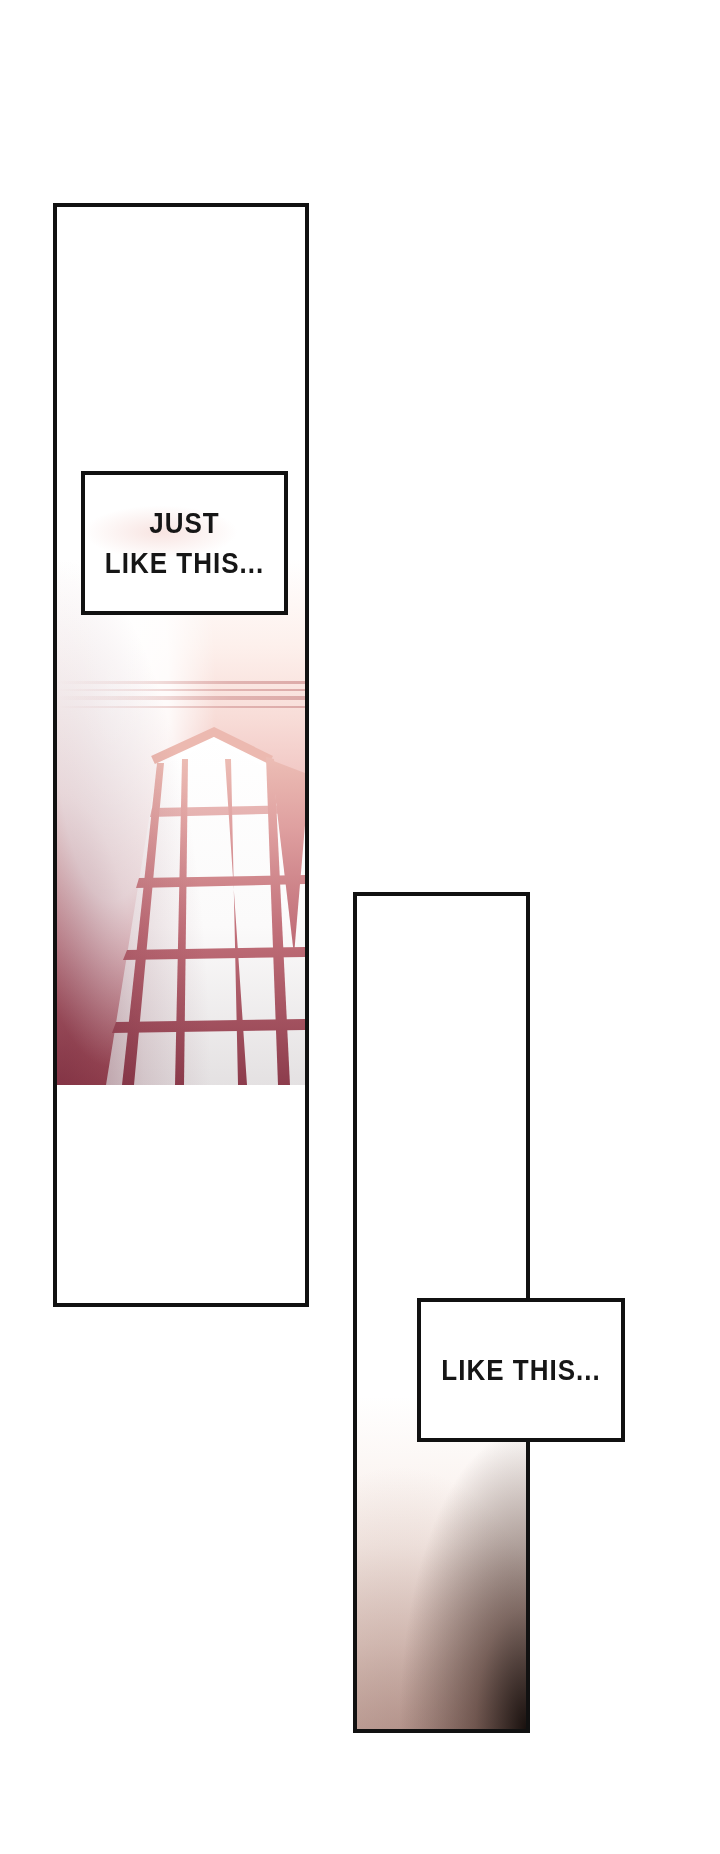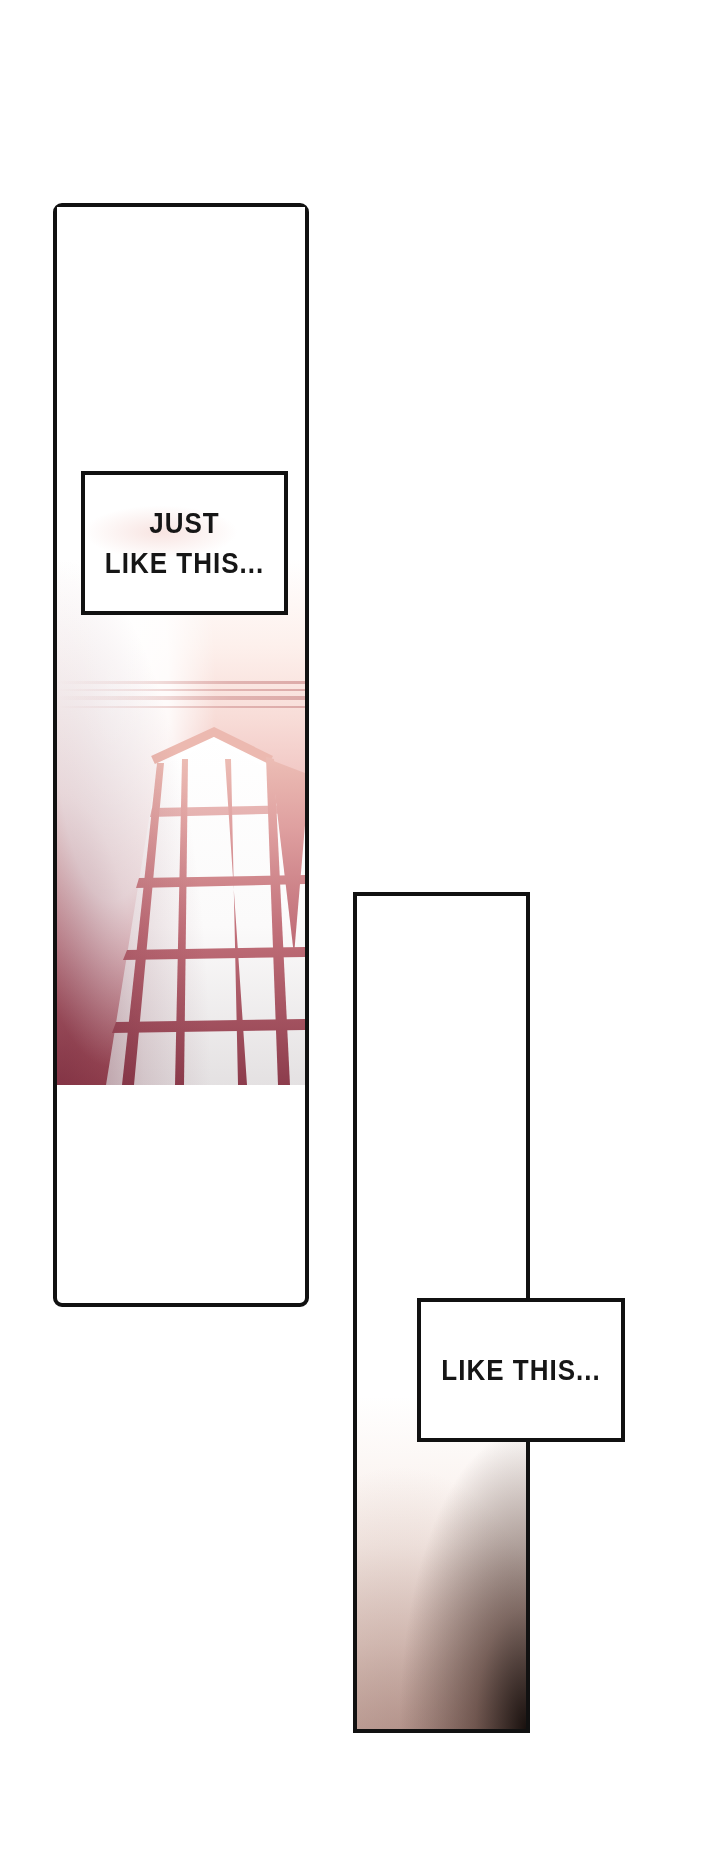--- a/index.html
+++ b/index.html
@@ -19,21 +19,20 @@
     position: absolute;
     border: 4px solid #111111;
     box-sizing: border-box;
     background: #ffffff;
   }
   #panel-first {
     left: 53px;
     top: 203px;
     width: 256px;
     height: 1104px;
-    border-radius: 9px;
   }
   #panel-second {
     left: 353px;
     top: 892px;
     width: 177px;
     height: 841px;
     
     background:
       radial-gradient(ellipse 75% 36% at 100% 100%, rgba(16,9,7,0.95) 0%, rgba(58,36,30,0.6) 40%, rgba(120,85,75,0) 100%),
       radial-gradient(ellipse 130% 42% at 25% 100%, rgba(150,115,108,0.40) 0%, rgba(190,160,150,0) 75%),

